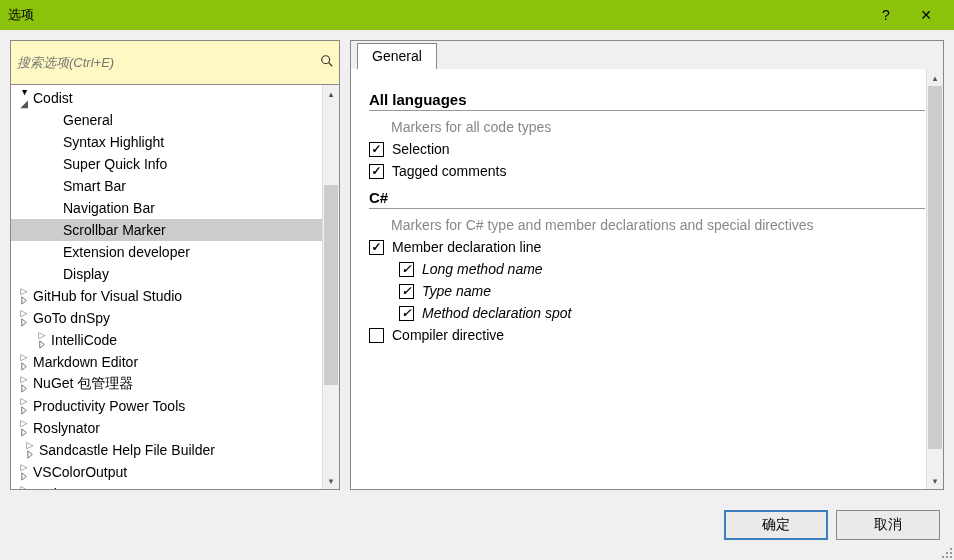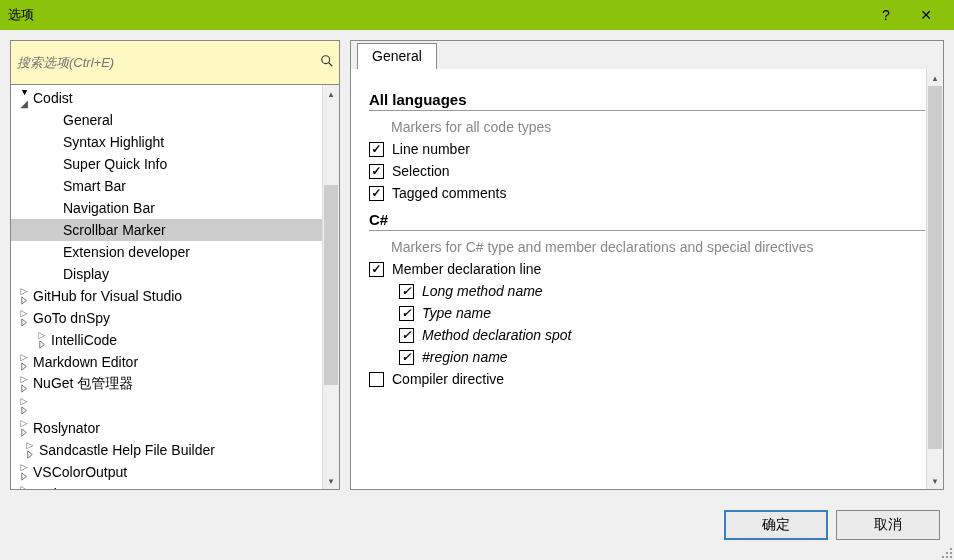--- a/index.html
+++ b/index.html
@@ -128,20 +128,21 @@
           <div class="tree-item" style="padding-left: 6px;">
             <span class="tree-toggle collapsed"><svg width="9" height="9" viewBox="0 0 10 10">
                 <path d="M2 1 L7 5 L2 9 Z" fill="none" stroke="#666" stroke-width="1"></path>
               </svg></span>
             <span class="tree-label">NuGet 包管理器</span>
           </div>
           <div class="tree-item" style="padding-left: 6px;">
             <span class="tree-toggle collapsed"><svg width="9" height="9" viewBox="0 0 10 10">
                 <path d="M2 1 L7 5 L2 9 Z" fill="none" stroke="#666" stroke-width="1"></path>
               </svg></span>
+            <span class="tree-label">Productivity Power Tools</span>
           </div>
           <div class="tree-item" style="padding-left: 6px;">
             <span class="tree-toggle collapsed"><svg width="9" height="9" viewBox="0 0 10 10">
                 <path d="M2 1 L7 5 L2 9 Z" fill="none" stroke="#666" stroke-width="1"></path>
               </svg></span>
             <span class="tree-label">Roslynator</span>
           </div>
           <div class="tree-item" style="padding-left: 12px;">
             <span class="tree-toggle collapsed"><svg width="9" height="9" viewBox="0 0 10 10">
                 <path d="M2 1 L7 5 L2 9 Z" fill="none" stroke="#666" stroke-width="1"></path>
@@ -172,24 +173,20 @@
   <div class="right-panel">
     <div class="tab-strip">
       <div class="tab">General</div>
     </div>
     <div class="tab-content">
       <div class="section-title">All languages</div>
       <div class="section-desc">Markers for all code types</div>
       <div id="all-items">
           <div class="check-row indent1">
             <span class="checkbox checked"></span>
-            <span>Line number</span>
-          </div>
-          <div class="check-row indent1">
-            <span class="checkbox checked"></span>
             <span>Selection</span>
           </div>
           <div class="check-row indent1">
             <span class="checkbox checked"></span>
             <span>Tagged comments</span>
           </div>
         </div>
       <div class="section-title" style="margin-top:10px">C#</div>
       <div class="section-desc">Markers for C# type and member declarations and special directives</div>
       <div id="cs-items">
@@ -201,24 +198,20 @@
             <span class="checkbox checked"></span>
             <span>Long method name</span>
           </div>
           <div class="check-row indent2">
             <span class="checkbox checked"></span>
             <span>Type name</span>
           </div>
           <div class="check-row indent2">
             <span class="checkbox checked"></span>
             <span>Method declaration spot</span>
-          </div>
-          <div class="check-row indent2">
-            <span class="checkbox checked"></span>
-            <span>#region name</span>
           </div>
           <div class="check-row indent1">
             <span class="checkbox"></span>
             <span>Compiler directive</span>
           </div>
         </div>
       <div class="right-scrollbar">
         <div class="right-scroll-arrow">▴</div>
         <div class="right-scroll-thumb"></div>
         <div class="right-scroll-arrow" style="position:absolute;bottom:0;left:0;right:0">▾</div>

